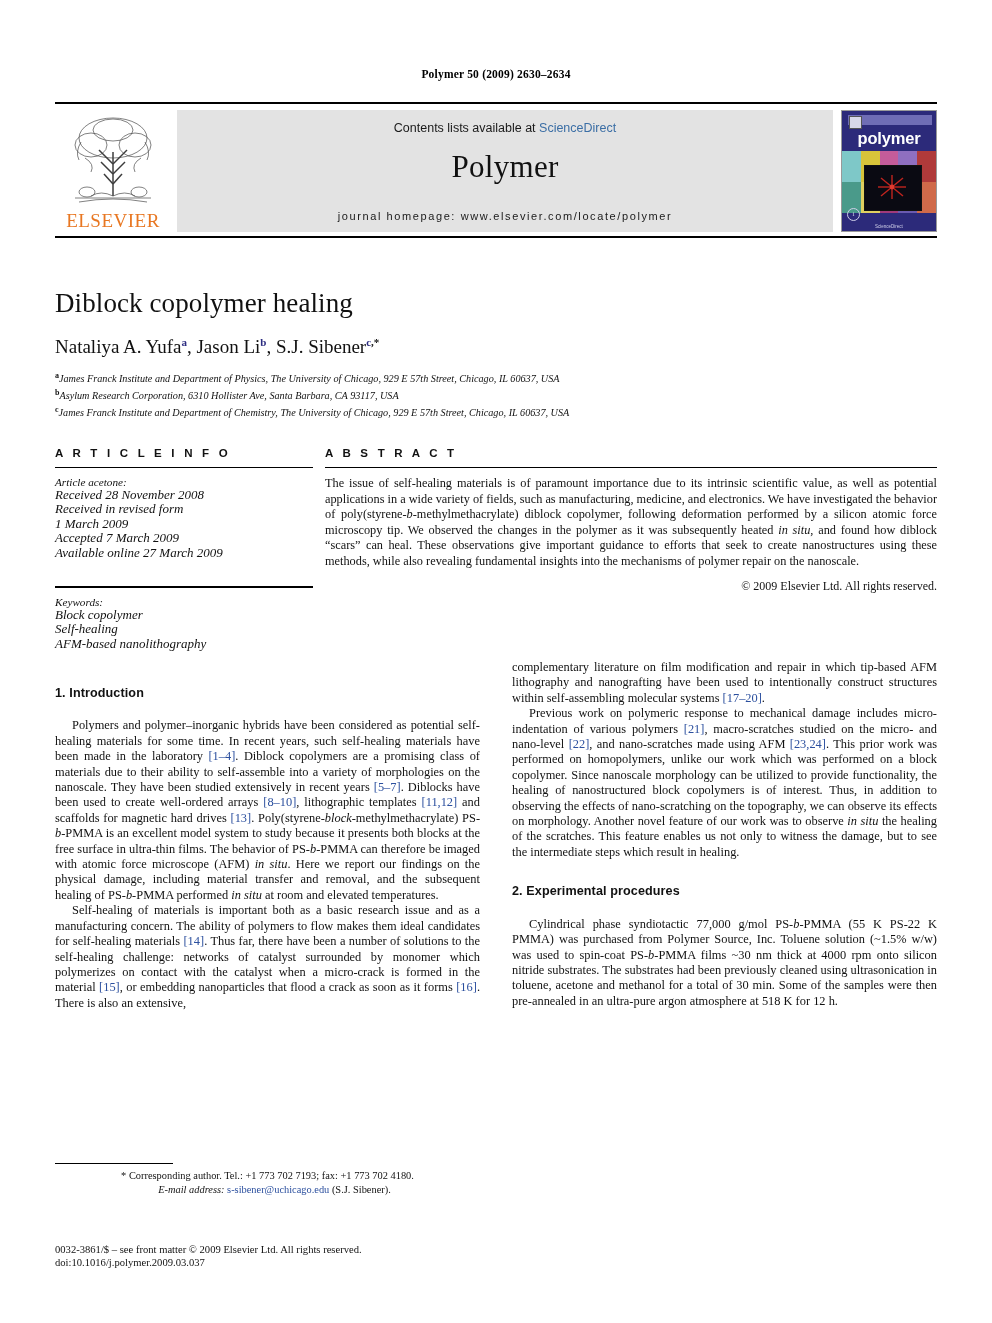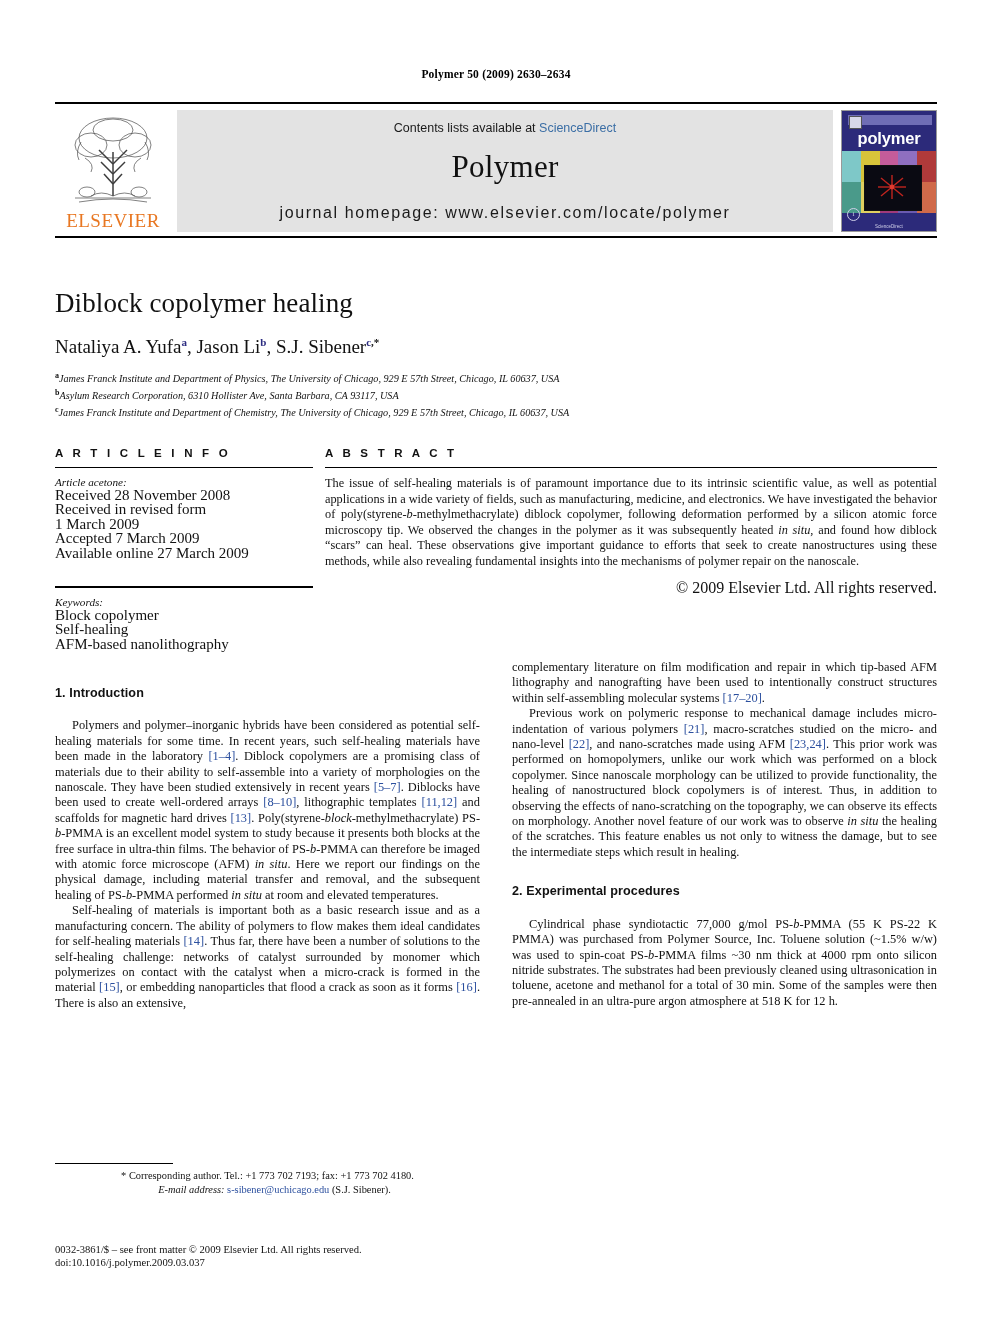--- a/index.html
+++ b/index.html
@@ -94,21 +94,21 @@
     text-align: center;
     font-family: "Liberation Serif", serif;
     font-size: 31px;
     color: #111;
     margin-top: 14px;
     letter-spacing: 0.3px;
   }
   .homepage-line {
     text-align: center;
     font-family: "Liberation Sans", sans-serif;
-    font-size: 16px;
+    font-size: 11px;
     color: #1a1a1a;
     letter-spacing: 1.6px;
     position: absolute;
     bottom: 10px;
     left: 0;
     width: 100%;
   }
   .cover-thumb {
     flex: 0 0 96px;
     width: 96px;
@@ -254,36 +254,37 @@
     margin-bottom: 8px;
   }
   .hist-title, .kw-title {
     font-family: "Liberation Serif", serif;
     font-style: italic;
     font-size: 11.2px;
     color: #111;
   }
   .hist-line, .kw-line {
     font-family: "Liberation Serif", serif;
-    font-size: 15px;
+    font-size: 13px;
     line-height: 14.4px;
     color: #111;
+    font-style: italic;
   }
   .info-gap { height: 18px; }
   .abstract-text {
     font-family: "Liberation Serif", serif;
     font-size: 12.3px;
     line-height: 15.6px;
     text-align: justify;
     color: #111;
   }
   .copyright-line {
     text-align: right;
     font-family: "Liberation Serif", serif;
-    font-size: 16px;
+    font-size: 12px;
     margin-top: 9px;
     color: #111;
   }
   
   .col {
     position: absolute;
     width: 425px;
     font-family: "Liberation Serif", serif;
     font-size: 12.4px;
     line-height: 15.4px;

